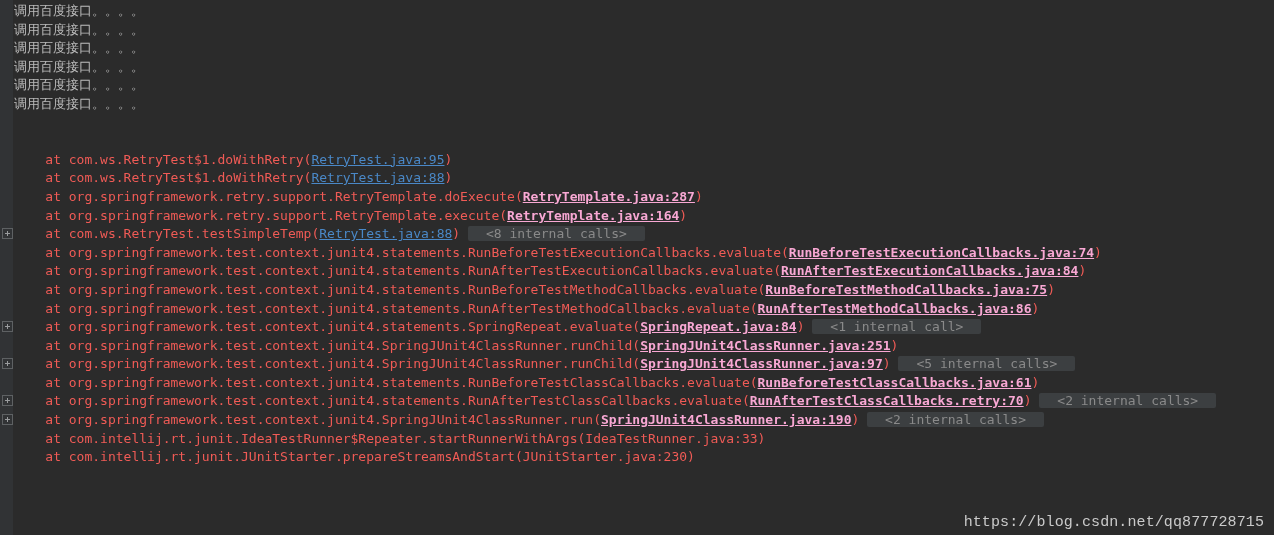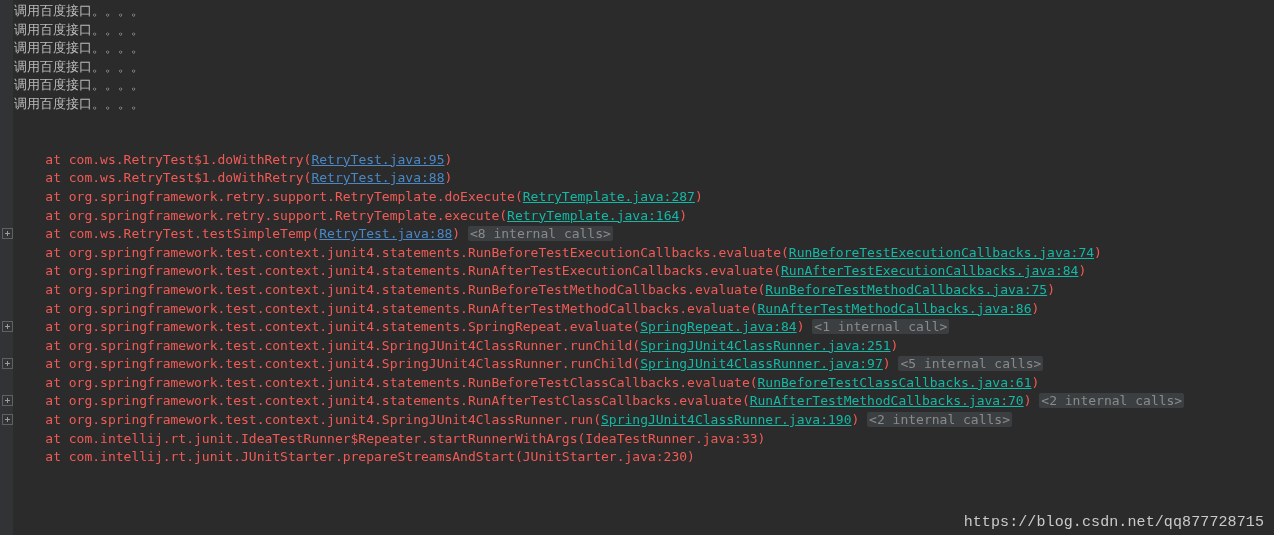--- a/index.html
+++ b/index.html
@@ -65,26 +65,26 @@
     background: #9a9c9e;
   }
   .expander::before { left: 2px; top: 4px; width: 5px; height: 1px; }
   .expander::after  { left: 4px; top: 2px; width: 1px; height: 5px; }
 
   
   .t-plain   { color: #bbbbbb; }
   .t-err     { color: #ff6b68; }
   .t-trace   { color: #f05b56; }
   .t-link    { color: #4a88c7; text-decoration: underline; cursor: pointer; }
-  .t-link-lib{ color: #14b8a6; text-decoration: underline; cursor: pointer; }
+  .t-link-lib{ color: #f9a8d4; text-decoration: underline; cursor: pointer; font-weight: bold; }
   .t-folded  {
     color: #8a8a8a;
     background: #3c3f41;
     border-radius: 2px;
-    padding: 0 2px;
+    padding: 0 18px;
     cursor: pointer;
   }
 
   .line.blank { height: 18.6px; }
 
   
   .cjk { font-family: Liberation Mono, monospace; }
 
   #watermark {
     position: absolute;
@@ -119,20 +119,20 @@
       <div class="line"><span class="txt"><span class="t-trace">    at org.springframework.retry.support.RetryTemplate.execute(</span><span class="t-link-lib">RetryTemplate.java:164</span><span class="t-trace">)</span></span></div>
       <div class="line"><span class="expander"></span><span class="txt"><span class="t-trace">    at com.ws.RetryTest.testSimpleTemp(</span><span class="t-link">RetryTest.java:88</span><span class="t-trace">)</span><span class="t-trace"> </span><span class="t-folded">&lt;8 internal calls&gt;</span></span></div>
       <div class="line"><span class="txt"><span class="t-trace">    at org.springframework.test.context.junit4.statements.RunBeforeTestExecutionCallbacks.evaluate(</span><span class="t-link-lib">RunBeforeTestExecutionCallbacks.java:74</span><span class="t-trace">)</span></span></div>
       <div class="line"><span class="txt"><span class="t-trace">    at org.springframework.test.context.junit4.statements.RunAfterTestExecutionCallbacks.evaluate(</span><span class="t-link-lib">RunAfterTestExecutionCallbacks.java:84</span><span class="t-trace">)</span></span></div>
       <div class="line"><span class="txt"><span class="t-trace">    at org.springframework.test.context.junit4.statements.RunBeforeTestMethodCallbacks.evaluate(</span><span class="t-link-lib">RunBeforeTestMethodCallbacks.java:75</span><span class="t-trace">)</span></span></div>
       <div class="line"><span class="txt"><span class="t-trace">    at org.springframework.test.context.junit4.statements.RunAfterTestMethodCallbacks.evaluate(</span><span class="t-link-lib">RunAfterTestMethodCallbacks.java:86</span><span class="t-trace">)</span></span></div>
       <div class="line"><span class="expander"></span><span class="txt"><span class="t-trace">    at org.springframework.test.context.junit4.statements.SpringRepeat.evaluate(</span><span class="t-link-lib">SpringRepeat.java:84</span><span class="t-trace">)</span><span class="t-trace"> </span><span class="t-folded">&lt;1 internal call&gt;</span></span></div>
       <div class="line"><span class="txt"><span class="t-trace">    at org.springframework.test.context.junit4.SpringJUnit4ClassRunner.runChild(</span><span class="t-link-lib">SpringJUnit4ClassRunner.java:251</span><span class="t-trace">)</span></span></div>
       <div class="line"><span class="expander"></span><span class="txt"><span class="t-trace">    at org.springframework.test.context.junit4.SpringJUnit4ClassRunner.runChild(</span><span class="t-link-lib">SpringJUnit4ClassRunner.java:97</span><span class="t-trace">)</span><span class="t-trace"> </span><span class="t-folded">&lt;5 internal calls&gt;</span></span></div>
       <div class="line"><span class="txt"><span class="t-trace">    at org.springframework.test.context.junit4.statements.RunBeforeTestClassCallbacks.evaluate(</span><span class="t-link-lib">RunBeforeTestClassCallbacks.java:61</span><span class="t-trace">)</span></span></div>
-      <div class="line"><span class="expander"></span><span class="txt"><span class="t-trace">    at org.springframework.test.context.junit4.statements.RunAfterTestClassCallbacks.evaluate(</span><span class="t-link-lib">RunAfterTestMethodCallbacks.java:70</span><span class="t-trace">)</span><span class="t-trace"> </span><span class="t-folded">&lt;2 internal calls&gt;</span></span></div>
+      <div class="line"><span class="expander"></span><span class="txt"><span class="t-trace">    at org.springframework.test.context.junit4.statements.RunAfterTestClassCallbacks.evaluate(</span><span class="t-link-lib">RunAfterTestClassCallbacks.retry:70</span><span class="t-trace">)</span><span class="t-trace"> </span><span class="t-folded">&lt;2 internal calls&gt;</span></span></div>
       <div class="line"><span class="expander"></span><span class="txt"><span class="t-trace">    at org.springframework.test.context.junit4.SpringJUnit4ClassRunner.run(</span><span class="t-link-lib">SpringJUnit4ClassRunner.java:190</span><span class="t-trace">)</span><span class="t-trace"> </span><span class="t-folded">&lt;2 internal calls&gt;</span></span></div>
       <div class="line"><span class="txt"><span class="t-trace">    at com.intellij.rt.junit.IdeaTestRunner$Repeater.startRunnerWithArgs(IdeaTestRunner.java:33)</span></span></div>
       <div class="line"><span class="txt"><span class="t-trace">    at com.intellij.rt.junit.JUnitStarter.prepareStreamsAndStart(JUnitStarter.java:230)</span></span></div>
     </div>
 
   <div id="watermark">https://blog.csdn.net/qq877728715</div>
 </div>
 
 </body></html>

